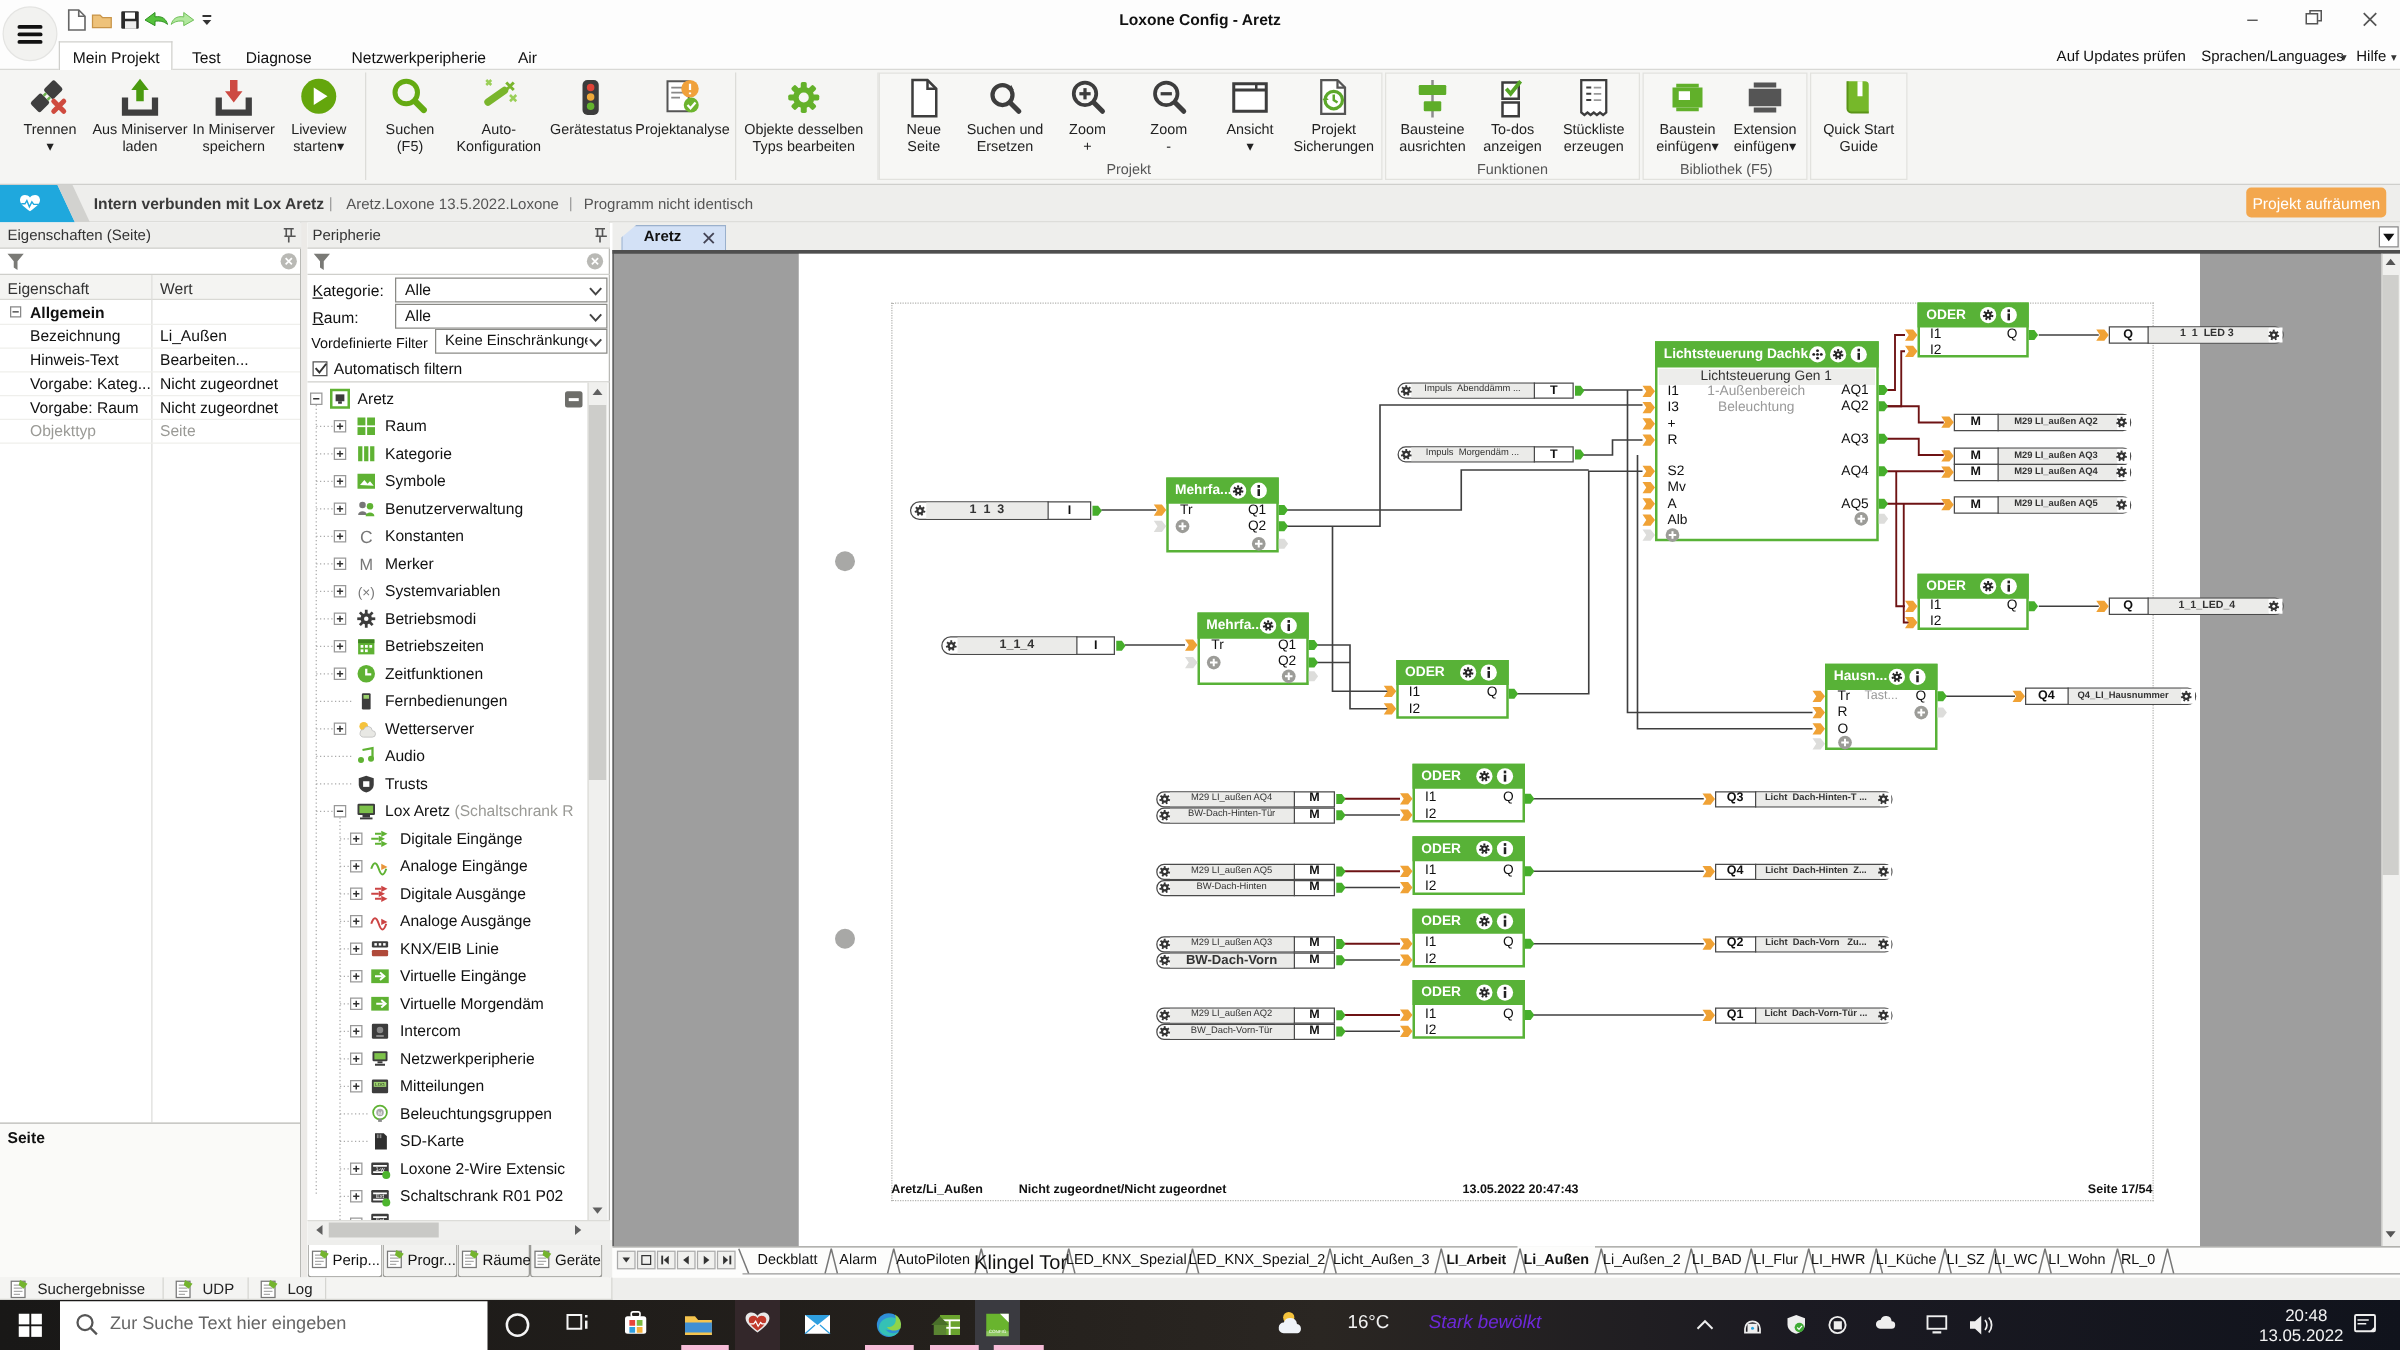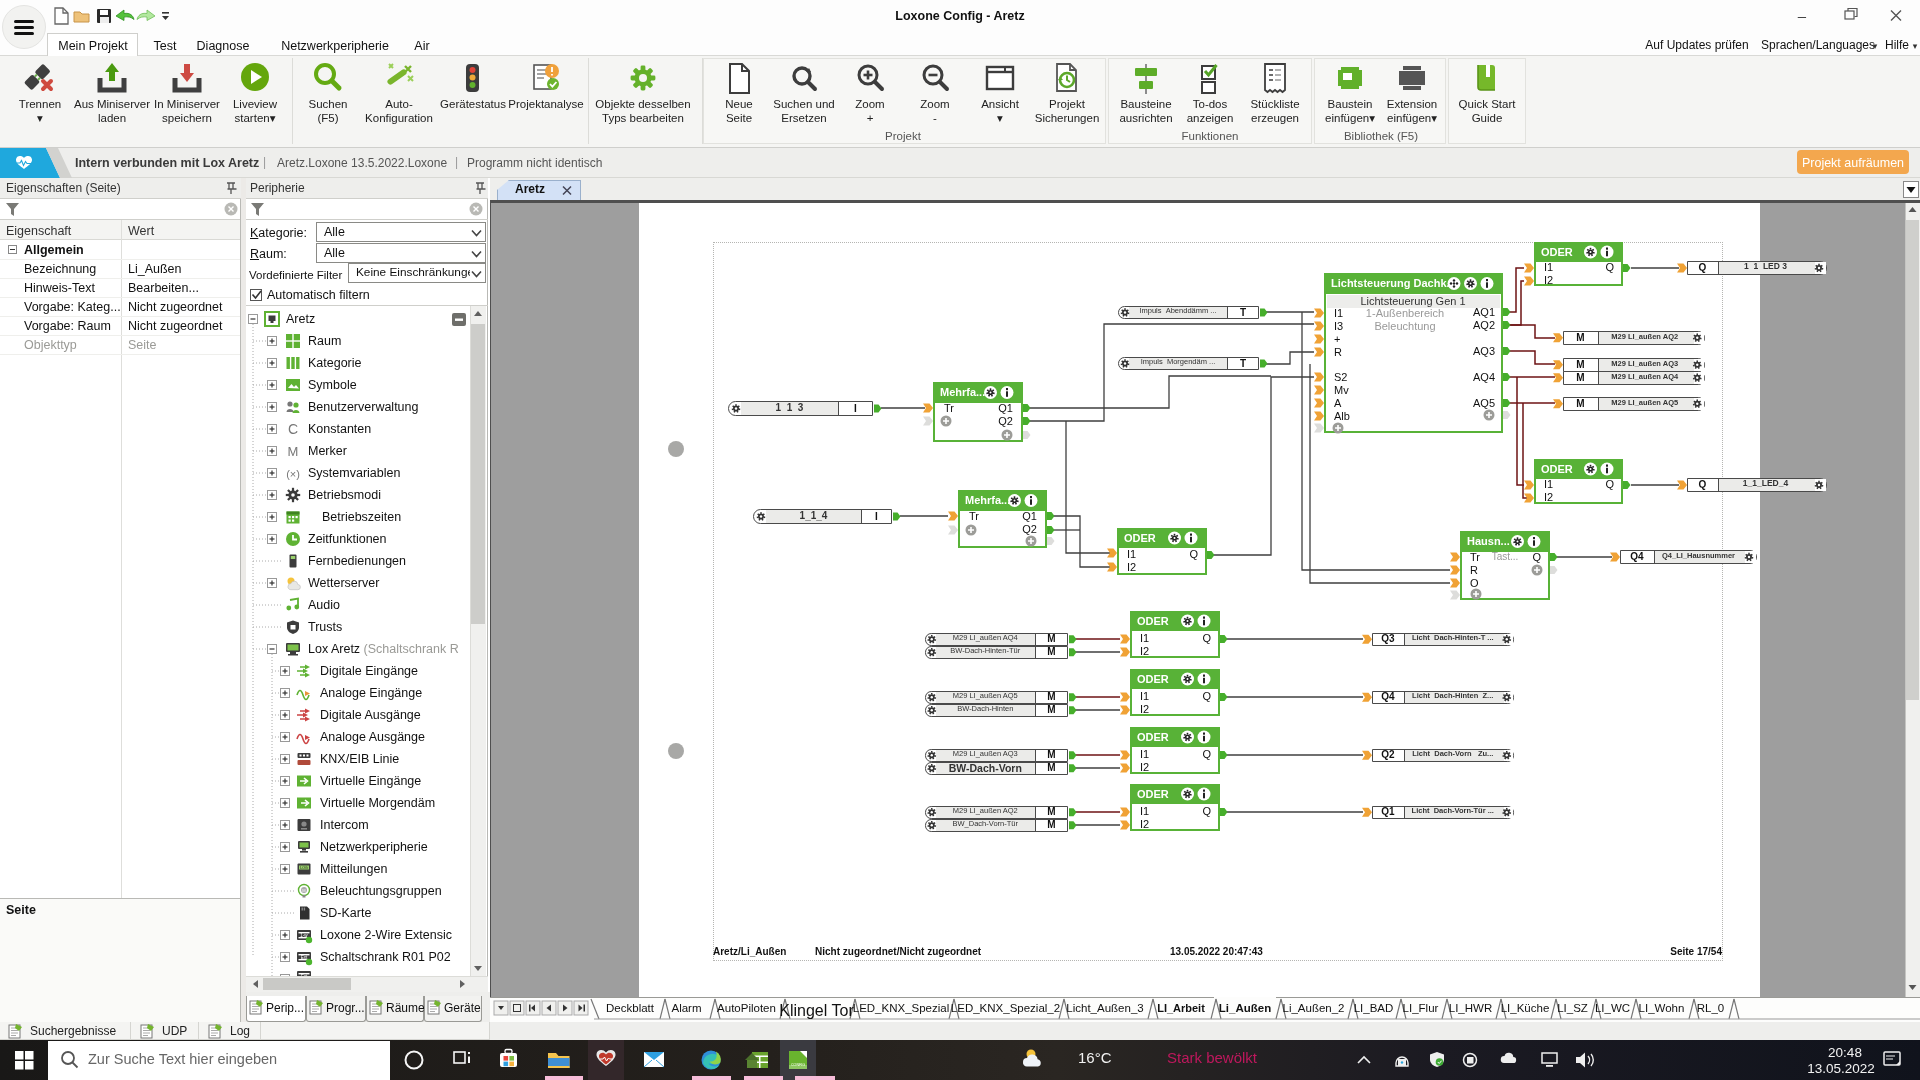--- a/index.html
+++ b/index.html
@@ -511,21 +511,21 @@
         <rect x="1.5" y="2.5" width="13" height="3" fill="#3f8420"></rect>
         <g fill="#fff">
           <rect x="3.5" y="7" width="2.2" height="2.2"></rect>
           <rect x="7" y="7" width="2.2" height="2.2"></rect>
           <rect x="10.5" y="7" width="2.2" height="2.2"></rect>
           <rect x="3.5" y="10.5" width="2.2" height="2.2"></rect>
           <rect x="7" y="10.5" width="2.2" height="2.2"></rect>
         </g>
       </g>
     </svg>
-    <div class="txt" style="left:308px;top:510px;font-size:12.5px;color:#111;font-weight:400;margin-left:14px;">Betriebszeiten</div>
+    <div class="txt" style="left:308px;top:510px;font-size:12.5px;color:#111;font-weight:400;">Betriebszeiten</div>
     <svg style="left:285px;top:531px" width="16" height="16">
       <g>
         <circle cx="8" cy="8" r="7" fill="#5fb233"></circle>
         <path d="M8 4 v4.5 h4" stroke="#fff" stroke-width="1.8" fill="none"></path>
       </g>
     </svg>
     <div class="txt" style="left:308px;top:532px;font-size:12.5px;color:#111;font-weight:400;">Zeitfunktionen</div>
     <svg style="left:285px;top:553px" width="16" height="16">
       <g>
         <rect x="4.5" y="1.5" width="7" height="13" rx="1" fill="#3c3c3c"></rect>
@@ -1537,21 +1537,21 @@
     <div class="abs" style="left:0px;top:1040px;width:1920px;height:40px;background:linear-gradient(90deg,#191817 0%,#24201c 40%,#2a2622 55%,#1b1a22 75%,#10131c 100%);"></div>
     <div class="abs" style="left:48px;top:1041px;width:342px;height:39px;background:#fff;"></div>
     <div class="txt" style="left:88px;top:1051px;font-size:14.5px;color:#666;font-weight:400;">Zur Suche Text hier eingeben</div>
     <div class="abs" style="left:588px;top:1040px;width:36px;height:40px;background:#33272a;"></div>
     <div class="abs" style="left:780px;top:1040px;width:36px;height:40px;background:#3a3a40;"></div>
     <div class="abs" style="left:545px;top:1076px;width:38px;height:4px;background:#f6bcd8;"></div>
     <div class="abs" style="left:692px;top:1076px;width:39px;height:4px;background:#f6bcd8;"></div>
     <div class="abs" style="left:744px;top:1076px;width:39px;height:4px;background:#f6bcd8;"></div>
     <div class="abs" style="left:795px;top:1076px;width:40px;height:4px;background:#f6bcd8;"></div>
     <div class="txt" style="left:1078px;top:1049px;font-size:15px;color:#f2f2f2;font-weight:400;">16°C</div>
-    <div class="txt" style="left:1167px;top:1049px;font-size:15px;color:#be185d;font-weight:400;">Stark bewölkt</div>
+    <div class="txt" style="left:1143px;top:1049px;font-size:15px;color:#6d28d9;font-weight:400;font-style:italic;">Stark bewölkt</div>
     <div class="txt" style="left:1845px;transform:translateX(-50%);top:1045px;font-size:13.5px;color:#f2f2f2;font-weight:400;">20:48</div>
     <div class="txt" style="left:1841px;transform:translateX(-50%);top:1061px;font-size:13.5px;color:#f2f2f2;font-weight:400;">13.05.2022</div>
     <svg width="1920" height="1080">
       <g fill="#fff">
         <rect x="15" y="1051" width="8.5" height="8.5"></rect>
         <rect x="25" y="1051" width="8.5" height="8.5"></rect>
         <rect x="15" y="1061" width="8.5" height="8.5"></rect>
         <rect x="25" y="1061" width="8.5" height="8.5"></rect>
       </g>
       <circle cx="68" cy="1058" r="6" fill="none" stroke="#555" stroke-width="1.8"></circle>

